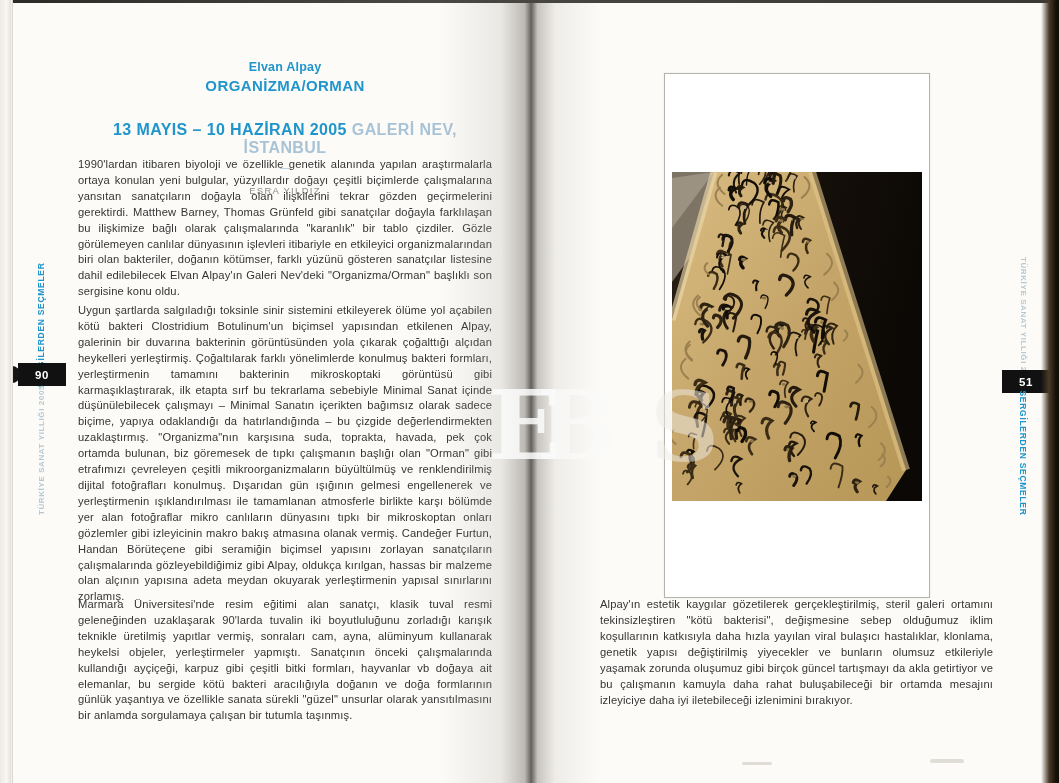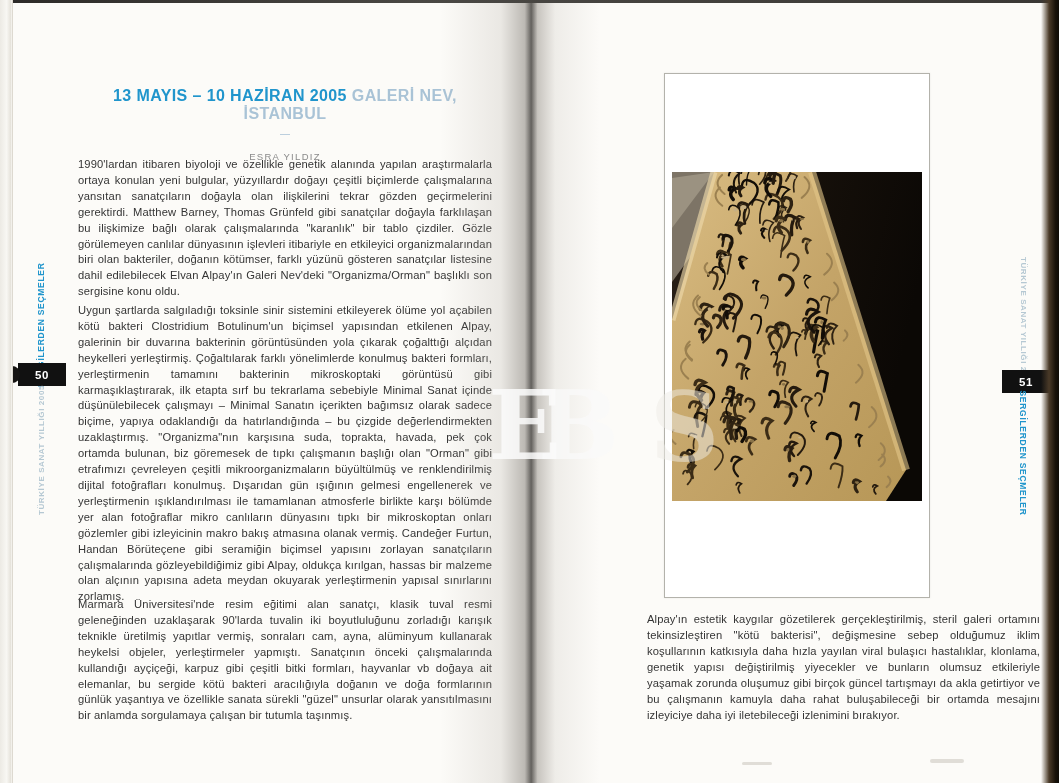--- a/index.html
+++ b/index.html
@@ -20,22 +20,22 @@
   
   .header{position:absolute;left:78px;top:60px;width:414px;text-align:center;}
   .artist{font-size:12.5px;font-weight:bold;letter-spacing:.2px;}
   .title{font-size:15px;font-weight:bold;letter-spacing:.4px;margin-top:3px;}
   .dateline{margin-top:27px;font-size:16px;font-weight:bold;letter-spacing:.4px;}
   .sep{margin-top:5px;font-size:10px;}
   .author{margin-top:12px;font-size:9.5px;letter-spacing:1.3px;color:#8a8a8a;}
   
   .para{position:absolute;left:78px;width:414px;font-size:11.2px;line-height:15.9px;
     text-align:justify;letter-spacing:.12px;color:#343434;}
-  .caption{position:absolute;left:600px;top:611px;width:393px;font-size:11.2px;line-height:16px;
-    text-align:justify;letter-spacing:.12px;color:#343434;margin-left:47px;}
+  .caption{position:absolute;left:600px;top:596px;width:393px;font-size:11.2px;line-height:16px;
+    text-align:justify;letter-spacing:.12px;color:#343434;}
   .it{}
   
   .v-label{position:absolute;white-space:nowrap;font-weight:bold;}
   .v-left{transform:translate(-50%,-50%) rotate(-90deg);}
   .v-right{transform:translate(-50%,-50%) rotate(90deg);}
   .v-blue{font-size:8.5px;letter-spacing:.7px;}
   .v-faint{font-size:8px;letter-spacing:.6px;}
   .pagenum{position:absolute;width:48px;height:23px;background:#111;color:#fff;
     font-size:11.5px;font-weight:bold;display:flex;align-items:center;justify-content:center;letter-spacing:.5px;}
   .binding-blob{position:absolute;left:0;top:366px;width:20px;height:17px;background:#171513;
@@ -52,34 +52,36 @@
   .wm-s{left:650px;top:380px;color:rgba(238,236,230,.50);}
   .smudge{position:absolute;background:#c9c5bb;opacity:.55;border-radius:2px;}
 </style>
 </head>
 <body>
 
 <div id="spread">
 
   <div>
     <div class="header">
+      <div class="artist" style="color:#2095cc">Elvan Alpay</div>
+      <div class="title" style="color:#2095cc">ORGANİZMA/ORMAN</div>
       <div class="dateline">
         <span style="color:#2095cc">13 MAYIS – 10 HAZİRAN 2005</span>
         <span style="color:#a9c3d6">GALERİ NEV, İSTANBUL</span>
       </div>
       <div class="sep" style="color:#a9c3d6">—</div>
       <div class="author">ESRA YILDIZ</div>
     </div>
 
     <div class="para" style="top:157px">1990'lardan itibaren  biyoloji ve özellikle  genetik alanında yapılan araştırmalarla ortaya konulan yeni bulgular, yüzyıllardır doğayı çeşitli biçimlerde çalışmalarına yansıtan sanatçıların doğayla olan ilişkilerini  tekrar gözden geçirmelerini gerektirdi. Matthew Barney,  Thomas Grünfeld gibi  sanatçılar doğayla farklılaşan bu ilişkimize bağlı olarak çalışmalarında "karanlık" bir tablo çizdiler. Gözle görülemeyen canlılar dünyasının işlevleri itibariyle en etkileyici organizmalarından biri olan bakteriler, doğanın kötümser, farklı yüzünü gösteren sanatçılar listesine dahil edilebilecek Elvan Alpay'ın Galeri Nev'deki "Organizma/Orman" başlıklı son sergisine konu oldu.</div>
     <div class="para" style="top:303px"><span>Uygun şartlarda salgıladığı toksinle sinir sistemini etkileyerek ölüme yol açabilen kötü bakteri </span><span class="it">Clostridium Botulinum</span><span>'un biçimsel yapısından etkilenen Alpay, galerinin bir duvarına bakterinin görüntüsünden yola çıkarak çoğalttığı alçıdan heykelleri yerleştirmiş. Çoğaltılarak farklı yönelimlerde konulmuş bakteri formları, yerleştirmenin tamamını bakterinin mikroskoptaki görüntüsü gibi karmaşıklaştırarak, ilk etapta sırf bu tekrarlama sebebiyle Minimal Sanat içinde düşünülebilecek çalışmayı – Minimal Sanatın içerikten bağımsız olarak sadece biçime, yapıya odaklandığı da hatırlandığında – bu çizgide değerlendirmekten uzaklaştırmış. "Organizma"nın karşısına suda, toprakta, havada, pek çok ortamda bulunan, biz göremesek de tıpkı çalışmanın başlığı olan "Orman" gibi etrafımızı çevreleyen çeşitli mikroorganizmaların büyültülmüş ve renklendirilmiş dijital fotoğrafları konulmuş. Dışarıdan gün ışığının gelmesi engellenerek ve yerleştirmenin ışıklandırılması ile tamamlanan atmosferle birlikte karşı bölümde yer alan fotoğraflar mikro canlıların dünyasını tıpkı bir mikroskoptan onları gözlemler gibi izleyicinin makro bakış  atmasına olanak vermiş. Candeğer Furtun, Handan Börüteçene gibi seramiğin biçimsel yapısını zorlayan sanatçıların çalışmalarında gözleyebildiğimiz gibi Alpay, oldukça kırılgan, hassas bir malzeme olan alçının yapısına adeta meydan okuyarak yerleştirmenin yapısal sınırlarını zorlamış.</span></div>
     <div class="para" style="top:597px">Marmara Üniversitesi'nde resim eğitimi alan sanatçı, klasik tuval  resmi geleneğinden uzaklaşarak 90'larda tuvalin iki boyutluluğunu zorladığı karışık teknikle üretilmiş yapıtlar vermiş, sonraları cam, ayna, alüminyum kullanarak heykelsi objeler, yerleştirmeler yapmıştı. Sanatçının önceki çalışmalarında kullandığı ayçiçeği, karpuz gibi çeşitli bitki formları, hayvanlar vb doğaya ait elemanlar, bu sergide kötü bakteri aracılığıyla doğanın ve doğa formlarının günlük yaşantıya ve özellikle sanata sürekli "güzel" unsurlar olarak yansıtılmasını bir anlamda sorgulamaya çalışan  bir tutumla taşınmış.</div>
 
     <div class="v-label v-left v-blue" style="left:41px;top:325px;color:#2095cc">SERGİLERDEN SEÇMELER</div>
-    <div class="pagenum" style="left:18px;top:363px">50</div>
+    <div class="pagenum" style="left:18px;top:363px">90</div>
     <div class="binding-blob"></div>
     <div class="v-label v-left v-faint" style="left:41px;top:450px;color:#b5c8d3">TÜRKİYE SANAT YILLIĞI 2005</div>
   </div>
 
   <div>
     <div class="plate">
       <div class="photo">
         <svg id="photo-svg" width="250" height="329">
           <defs>
             <linearGradient id="bgGrad" x1="0" y1="0" x2="1" y2="0.3">

